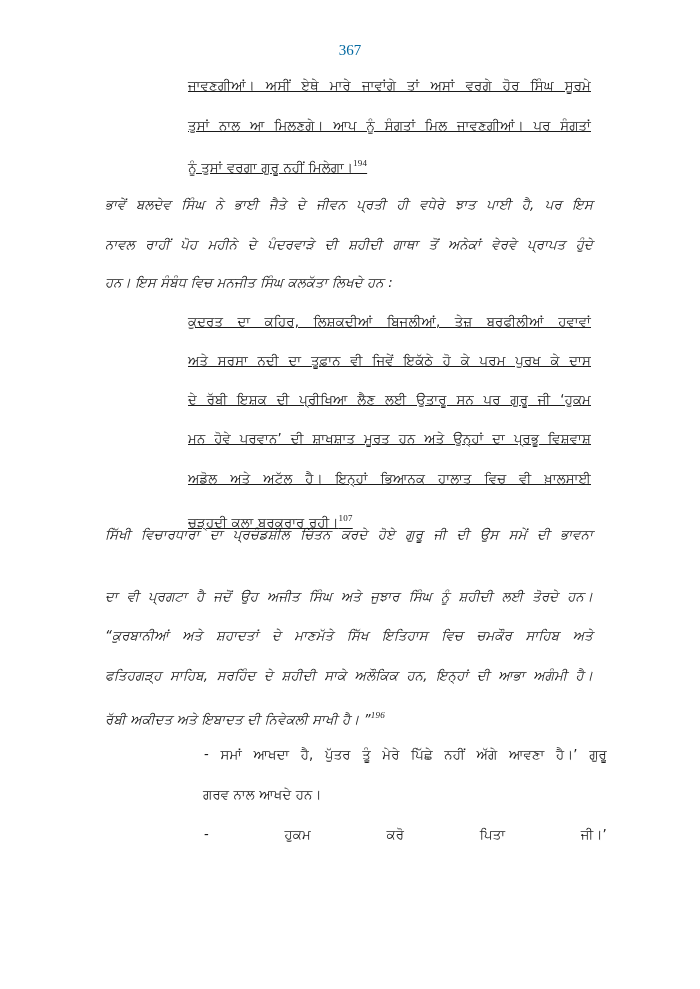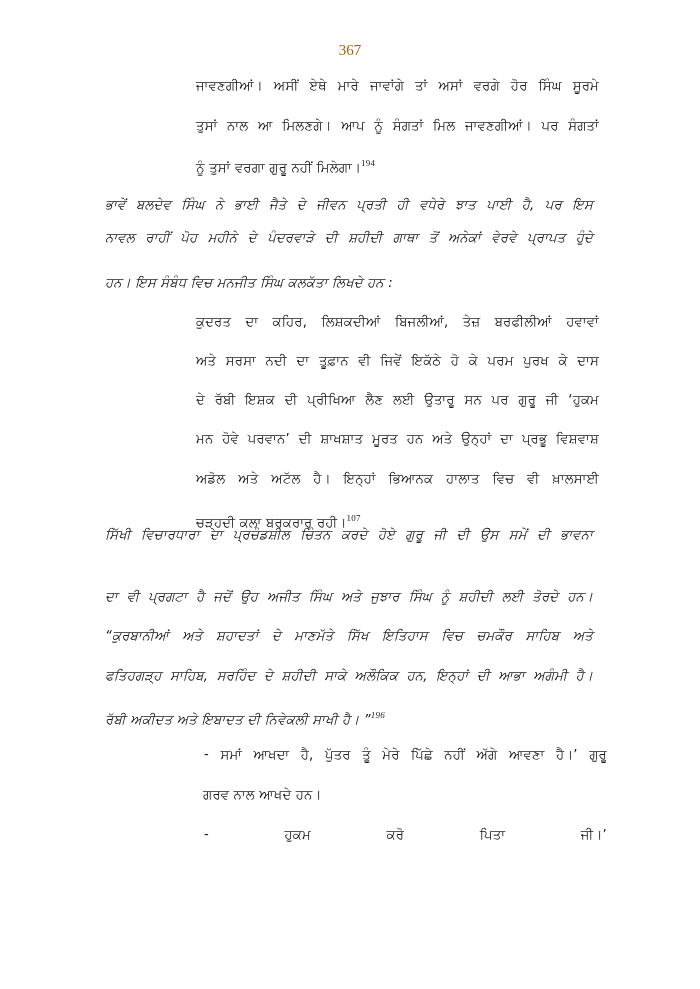--- a/index.html
+++ b/index.html
@@ -2,47 +2,47 @@
 <html><head>
 <meta charset="utf-8">
 <style>
   html, body { margin: 0; padding: 0; background: #ffffff; }
   body {
     width: 700px; height: 989px; position: relative; overflow: hidden;
     font-family: "DejaVu Sans", sans-serif; color: #1a1a1a;
   }
   .page-number {
     position: absolute; top: 42px; left: 0; width: 700px; text-align: center;
-    font-family: "Liberation Serif", serif; font-size: 15px; color: #a16207;
+    font-family: "Liberation Serif", serif; font-size: 15px; color: #0369a1;
   }
   .line {
     position: absolute; font-size: 13.2px; white-space: nowrap; line-height: 20px;
     letter-spacing: 0.2px;
   }
   .body-line { left: 105px; width: 488px; text-align: justify; text-align-last: justify; font-style: italic; }
-  .quote-line { left: 196px; width: 403px; text-align: justify; text-align-last: justify; }
+  .quote-line { left: 188px; width: 403px; text-align: justify; text-align-last: justify; text-decoration: underline; }
   .last { text-align-last: left; }
   .dash-line { left: 204px; width: 403px; text-align: justify; text-align-last: justify; }
   .dash-cont { left: 203px; text-align: right; }
   sup { font-family: "Liberation Serif", serif; font-size: 9px; vertical-align: 6px; }
 </style>
 </head>
 <body>
 
 <div class="page-number">367</div>
 
 <div>
   <div class="line quote-line" style="top:76px">ਜਾਵਣਗੀਆਂ। ਅਸੀਂ ਏਥੇ ਮਾਰੇ ਜਾਵਾਂਗੇ ਤਾਂ ਅਸਾਂ ਵਰਗੇ ਹੋਰ ਸਿੰਘ ਸੂਰਮੇ</div>
   <div class="line quote-line" style="top:116px">ਤੁਸਾਂ ਨਾਲ ਆ ਮਿਲਣਗੇ। ਆਪ ਨੂੰ ਸੰਗਤਾਂ ਮਿਲ ਜਾਵਣਗੀਆਂ। ਪਰ ਸੰਗਤਾਂ</div>
   <div class="line quote-line last" style="top:153px"><span>ਨੂੰ ਤੁਸਾਂ ਵਰਗਾ ਗੁਰੂ ਨਹੀਂ ਮਿਲੇਗਾ।</span><sup>194</sup></div>
 </div>
 
 <div>
   <div class="line body-line" style="top:195px">ਭਾਵੇਂ ਬਲਦੇਵ ਸਿੰਘ ਨੇ ਭਾਈ ਜੈਤੇ ਦੇ ਜੀਵਨ ਪ੍ਰਤੀ ਹੀ ਵਧੇਰੇ ਝਾਤ ਪਾਈ ਹੈ, ਪਰ ਇਸ</div>
-  <div class="line body-line" style="top:228px">ਨਾਵਲ ਰਾਹੀਂ ਪੋਹ ਮਹੀਨੇ ਦੇ ਪੰਦਰਵਾੜੇ ਦੀ ਸ਼ਹੀਦੀ ਗਾਥਾ ਤੋਂ ਅਨੇਕਾਂ ਵੇਰਵੇ ਪ੍ਰਾਪਤ ਹੁੰਦੇ</div>
+  <div class="line body-line" style="top:235px">ਨਾਵਲ ਰਾਹੀਂ ਪੋਹ ਮਹੀਨੇ ਦੇ ਪੰਦਰਵਾੜੇ ਦੀ ਸ਼ਹੀਦੀ ਗਾਥਾ ਤੋਂ ਅਨੇਕਾਂ ਵੇਰਵੇ ਪ੍ਰਾਪਤ ਹੁੰਦੇ</div>
   <div class="line body-line last" style="top:273px">ਹਨ। ਇਸ ਸੰਬੰਧ ਵਿਚ ਮਨਜੀਤ ਸਿੰਘ ਕਲਕੱਤਾ ਲਿਖਦੇ ਹਨ :</div>
 </div>
 
 <div>
   <div class="line quote-line" style="top:312px">ਕੁਦਰਤ ਦਾ ਕਹਿਰ, ਲਿਸ਼ਕਦੀਆਂ ਬਿਜਲੀਆਂ, ਤੇਜ਼ ਬਰਫੀਲੀਆਂ ਹਵਾਵਾਂ</div>
   <div class="line quote-line" style="top:351px">ਅਤੇ ਸਰਸਾ ਨਦੀ ਦਾ ਤੂਫ਼ਾਨ ਵੀ ਜਿਵੇਂ ਇਕੱਠੇ ਹੋ ਕੇ ਪਰਮ ਪੁਰਖ ਕੇ ਦਾਸ</div>
   <div class="line quote-line" style="top:390px">ਦੇ ਰੱਬੀ ਇਸ਼ਕ ਦੀ ਪ੍ਰੀਖਿਆ ਲੈਣ ਲਈ ਉਤਾਰੂ ਸਨ ਪਰ ਗੁਰੂ ਜੀ ‘ਹੁਕਮ</div>
   <div class="line quote-line" style="top:429px">ਮਨ ਹੋਵੇ ਪਰਵਾਨ’ ਦੀ ਸ਼ਾਖਸ਼ਾਤ ਮੂਰਤ ਹਨ ਅਤੇ ਉਨ੍ਹਾਂ ਦਾ ਪ੍ਰਭੂ ਵਿਸ਼ਵਾਸ਼</div>
   <div class="line quote-line" style="top:469px">ਅਡੋਲ ਅਤੇ ਅਟੱਲ ਹੈ। ਇਨ੍ਹਾਂ ਭਿਆਨਕ ਹਾਲਾਤ ਵਿਚ ਵੀ ਖ਼ਾਲਸਾਈ</div>
   <div class="line quote-line last" style="top:508px"><span>ਚੜ੍ਹਦੀ ਕਲਾ ਬਰਕਰਾਰ ਰਹੀ।</span><sup>107</sup></div>

